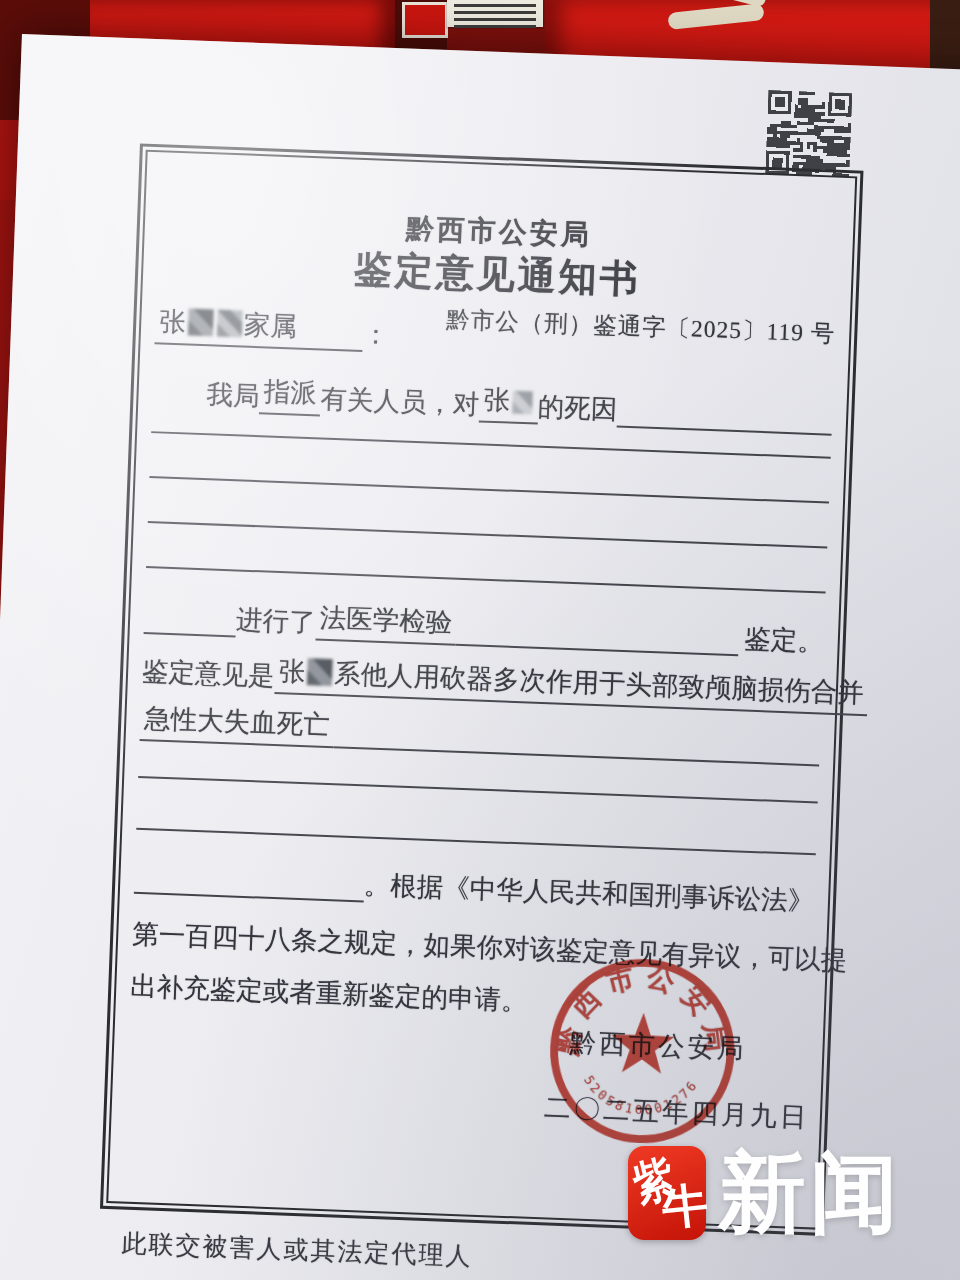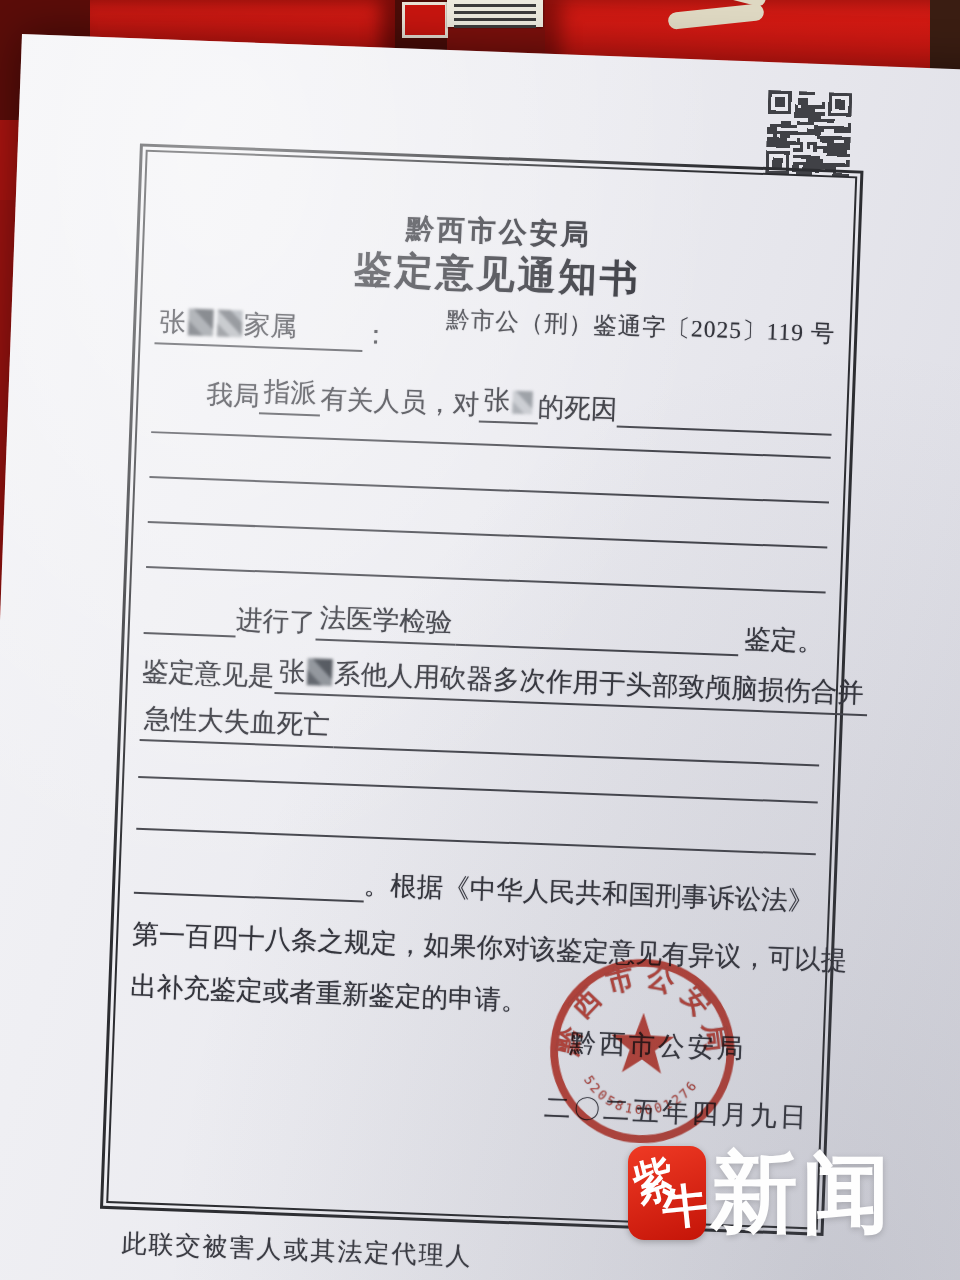--- a/index.html
+++ b/index.html
@@ -69,21 +69,21 @@
   .footer-note{position:absolute;left:145px;top:1188px;font-size:25px;color:#3a3b42;
     letter-spacing:2px;text-shadow:0 0 1.2px rgba(40,40,55,.4);}
   
   .wm{position:absolute;left:628px;top:1146px;display:flex;align-items:flex-start;}
   .wm-icon{position:relative;width:78px;height:94px;border-radius:16px;
     background:linear-gradient(160deg,#ef3a24,#c41408);box-shadow:0 2px 6px rgba(0,0,0,.25);}
   .wm-icon .c1,.wm-icon .c2{position:absolute;color:#fff;font-weight:bold;
     font-family:"Liberation Serif","DejaVu Serif",serif;}
   .wm-icon .c1{left:6px;top:8px;font-size:40px;transform:rotate(-14deg) scaleY(1.15);}
   .wm-icon .c2{left:34px;top:30px;font-size:46px;transform:rotate(-6deg);}
-  .wm-word{margin-left:4px;color:#fefefe;font-weight:bold;font-size:88px;line-height:96px;
+  .wm-word{margin-left:12px;color:#fefefe;font-weight:bold;font-size:88px;line-height:96px;
     letter-spacing:4px;text-shadow:0 2px 6px rgba(0,0,0,.18);
     font-family:"Liberation Serif","DejaVu Serif",serif;}
 </style>
 </head>
 <body>
 
 <div class="bg-band">
   <div class="bg-box b1"></div>
   <div class="bg-box b2"></div>
   <div class="bg-gap g4"></div>

